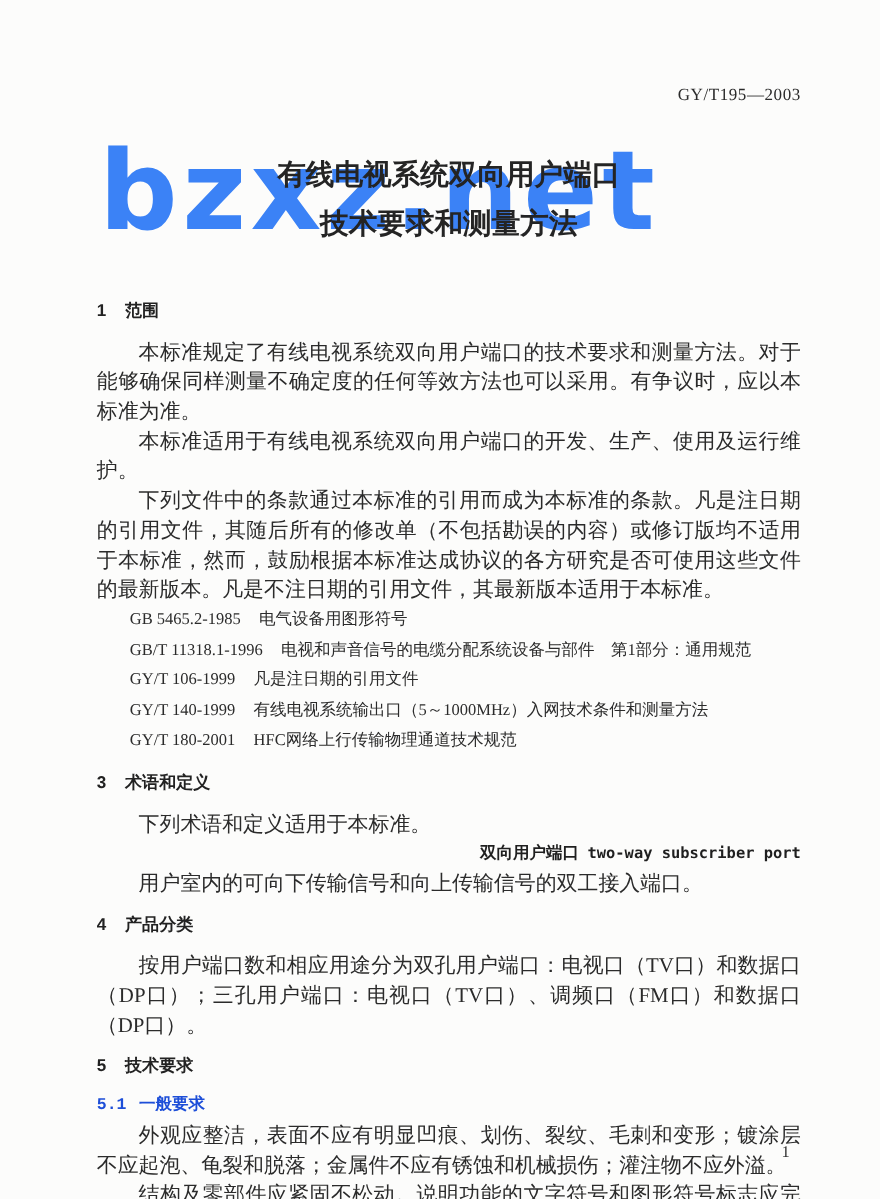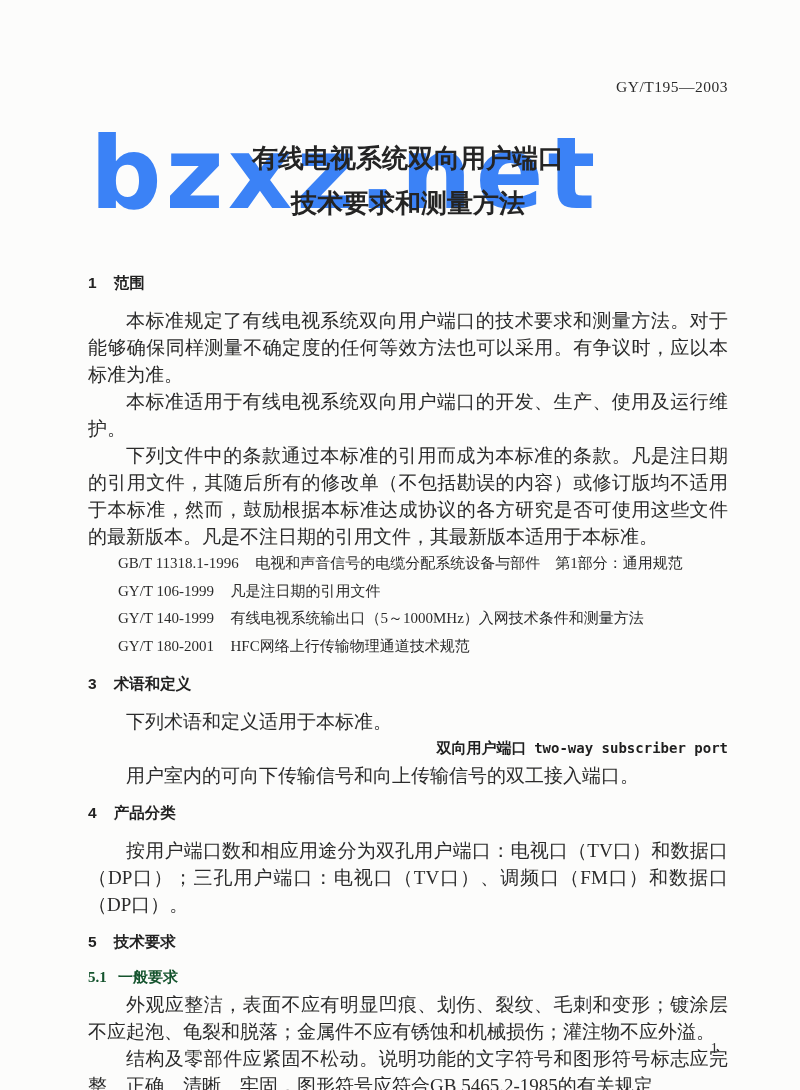--- a/index.html
+++ b/index.html
@@ -64,25 +64,25 @@
     margin: 13px 0 13px;
     font-family: "Liberation Sans", "DejaVu Sans", sans-serif;
     font-weight: 700;
     font-size: 15.5px;
     line-height: 22px;
     color: #222;
   }
   h2.sec.first { margin-top: 40px; }
   h3.subsec {
     margin: 8px 0 3px;
-    font-family: Liberation Serif, serif;
+    font-family: Liberation Mono, monospace;
     font-weight: 700;
     font-size: 15px;
     line-height: 22px;
-    color: #14532d;
+    color: #1d4ed8;
   }
   .hnum { margin-right: 1.1em; }
   .hnum-sub { margin-right: 0.75em; }
   
   p.body {
     margin: 0;
     font-size: 19px;
     line-height: 27px;
     text-align: justify;
     color: #2b2b2b;
@@ -139,20 +139,23 @@
   </div>
 
   <h2 class="sec first">
     <span class="hnum">1</span><span>范围</span>
   </h2>
   <p class="body indent">本标准规定了有线电视系统双向用户端口的技术要求和测量方法。对于能够确保同样测量不确定度的任何等效方法也可以采用。有争议时，应以本标准为准。</p>
   <p class="body indent">本标准适用于有线电视系统双向用户端口的开发、生产、使用及运行维护。</p>
 
   <p class="body indent">下列文件中的条款通过本标准的引用而成为本标准的条款。凡是注日期的引用文件，其随后所有的修改单（不包括勘误的内容）或修订版均不适用于本标准，然而，鼓励根据本标准达成协议的各方研究是否可使用这些文件的最新版本。凡是不注日期的引用文件，其最新版本适用于本标准。</p>
   <p class="ref">
+    <span class="ref-code">GB 5465.2-1985</span><span class="ref-title">电气设备用图形符号</span>
+  </p>
+  <p class="ref">
     <span class="ref-code">GB/T 11318.1-1996</span><span class="ref-title">电视和声音信号的电缆分配系统设备与部件　第1部分：通用规范</span>
   </p>
   <p class="ref">
     <span class="ref-code">GY/T 106-1999</span><span class="ref-title">凡是注日期的引用文件</span>
   </p>
   <p class="ref">
     <span class="ref-code">GY/T 140-1999</span><span class="ref-title">有线电视系统输出口（5～1000MHz）入网技术条件和测量方法</span>
   </p>
   <p class="ref">
     <span class="ref-code">GY/T 180-2001</span><span class="ref-title">HFC网络上行传输物理通道技术规范</span>

